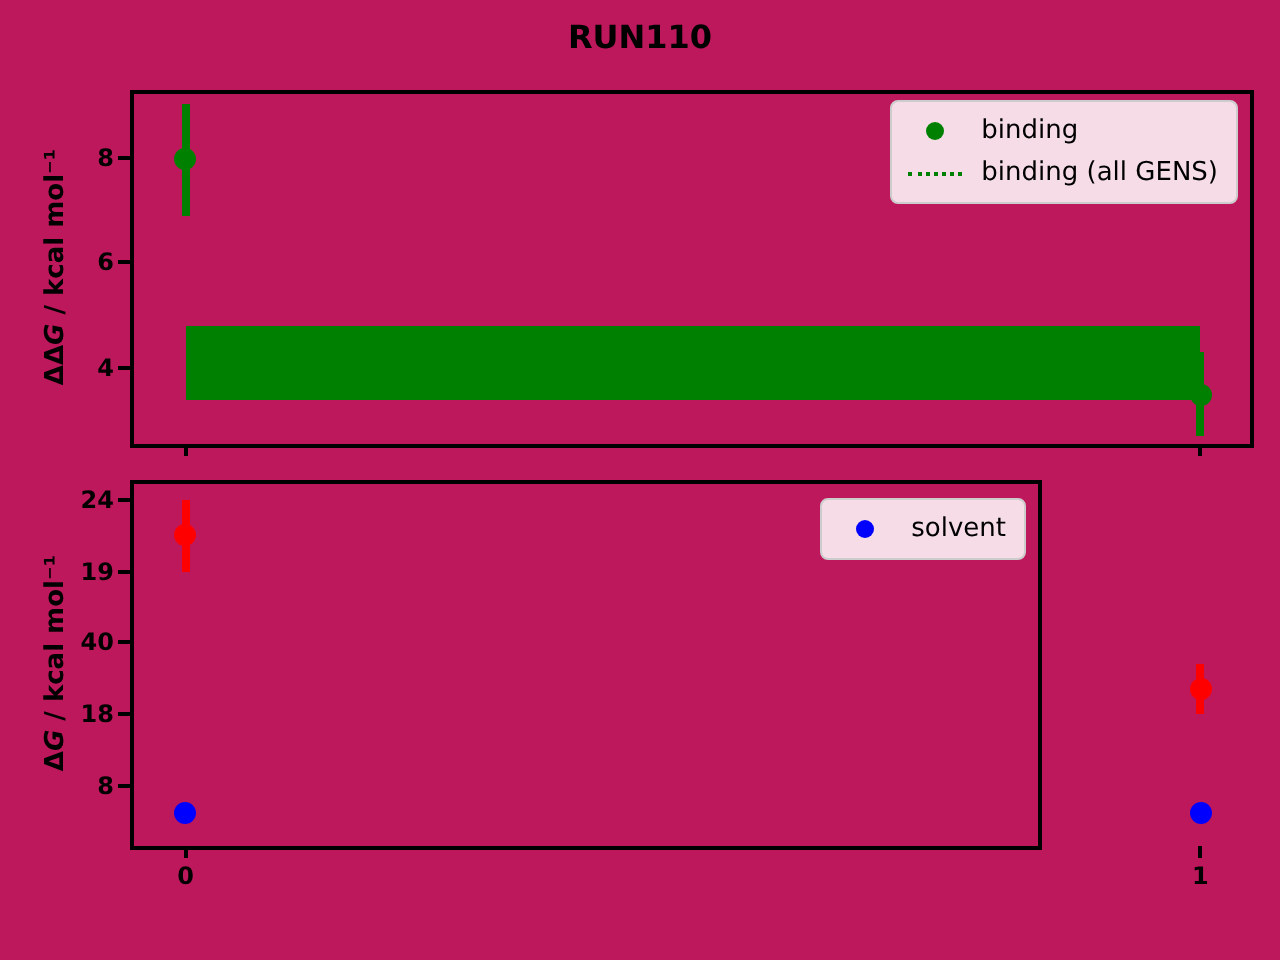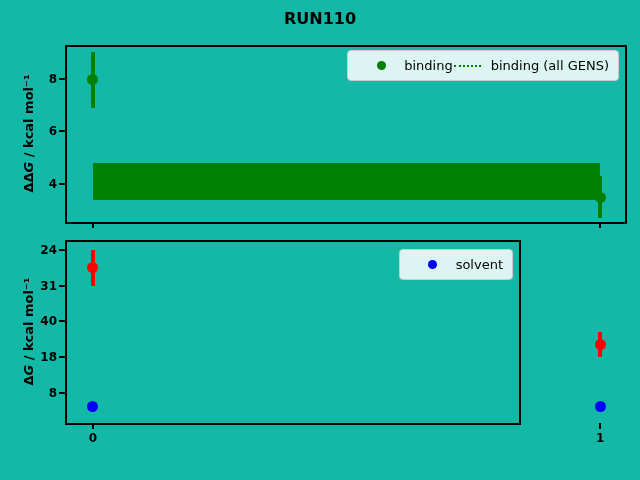--- a/index.html
+++ b/index.html
@@ -1,33 +1,33 @@
 <!DOCTYPE html>
 <html><head>
 <meta charset="utf-8">
 <style>
   html,body{margin:0;padding:0;background:#ffffff;}
-  .fig{position:relative;width:640px;height:480px;background:#14b8a6;
+  .fig{position:relative;width:640px;height:480px;background:#be185d;
        font-family:"DejaVu Sans",sans-serif;overflow:hidden;color:#000;}
   .title{position:absolute;top:9px;left:0;width:640px;text-align:center;
          font-size:16px;font-weight:bold;}
   .axes{position:absolute;border:2px solid #000;background:transparent;box-sizing:border-box;}
   .ylabel{position:absolute;width:200px;text-align:center;font-size:13px;font-weight:bold;
           white-space:nowrap;transform:rotate(-90deg);transform-origin:center;}
   .ylabel .ital{font-style:italic;}
   .xlabel{position:absolute;left:67px;top:450px;width:558px;text-align:center;
           font-size:13px;font-weight:bold;}
   .tick{position:absolute;background:#000;}
   .ytick-label{position:absolute;text-align:right;font-size:12px;font-weight:bold;line-height:16px;}
   .xtick-label{position:absolute;text-align:center;font-size:12px;font-weight:bold;line-height:15px;}
   .band{position:absolute;}
   .ebar{position:absolute;}
   .marker{position:absolute;border-radius:50%;}
   .legend{position:absolute;background:rgba(255,255,255,0.85);border:1px solid #cccccc;
-          border-radius:4px;padding:4px 9px 4px 18px;display:flex;flex-direction:row;z-index:5;}
+          border-radius:4px;padding:4px 9px 4px 7px;display:flex;flex-direction:column;z-index:5;}
   .legend-row{display:flex;align-items:center;height:21px;white-space:nowrap;}
   .legend-glyph{width:30px;flex:0 0 30px;display:flex;justify-content:center;align-items:center;margin-right:8px;}
   .legend-dot{width:9px;height:9px;border-radius:50%;}
   .legend-dotline{width:27px;height:0;}
   .legend-label{font-size:13px;}
 </style>
 </head>
 <body>
 
 <div class="fig">
@@ -64,21 +64,21 @@
           </div>
           <div class="legend-label">binding (all GENS)</div>
         </div>
       </div>
     </div>
 
   <div class="axes" id="ax-bot" style="left:65px;top:240px;width:456px;height:185px;">
       <div class="tick" style="left: -8px; top: 7.02463px; width: 6px; height: 2px;"></div>
       <div class="ytick-label" style="left: -48px; top: 0.0246305px; width: 38px;">24</div>
       <div class="tick" style="left: -8px; top: 42.6897px; width: 6px; height: 2px;"></div>
-      <div class="ytick-label" style="left: -48px; top: 35.6897px; width: 38px;">31</div>
+      <div class="ytick-label" style="left: -48px; top: 35.6897px; width: 38px;">19</div>
       <div class="tick" style="left: -8px; top: 78.3547px; width: 6px; height: 2px;"></div>
       <div class="ytick-label" style="left: -48px; top: 71.3547px; width: 38px;">40</div>
       <div class="tick" style="left: -8px; top: 114.02px; width: 6px; height: 2px;"></div>
       <div class="ytick-label" style="left: -48px; top: 107.02px; width: 38px;">18</div>
       <div class="tick" style="left: -8px; top: 149.685px; width: 6px; height: 2px;"></div>
       <div class="ytick-label" style="left: -48px; top: 142.685px; width: 38px;">8</div>
       <div class="tick" style="left: 24.8709px; top: 181px; width: 2px; height: 6px;"></div>
       <div class="xtick-label" style="left: 13.8709px; top: 189px; width: 24px;">0</div>
       <div class="tick" style="left: 532.144px; top: 181px; width: 2px; height: 6px;"></div>
       <div class="xtick-label" style="left: 521.144px; top: 189px; width: 24px;">1</div>

